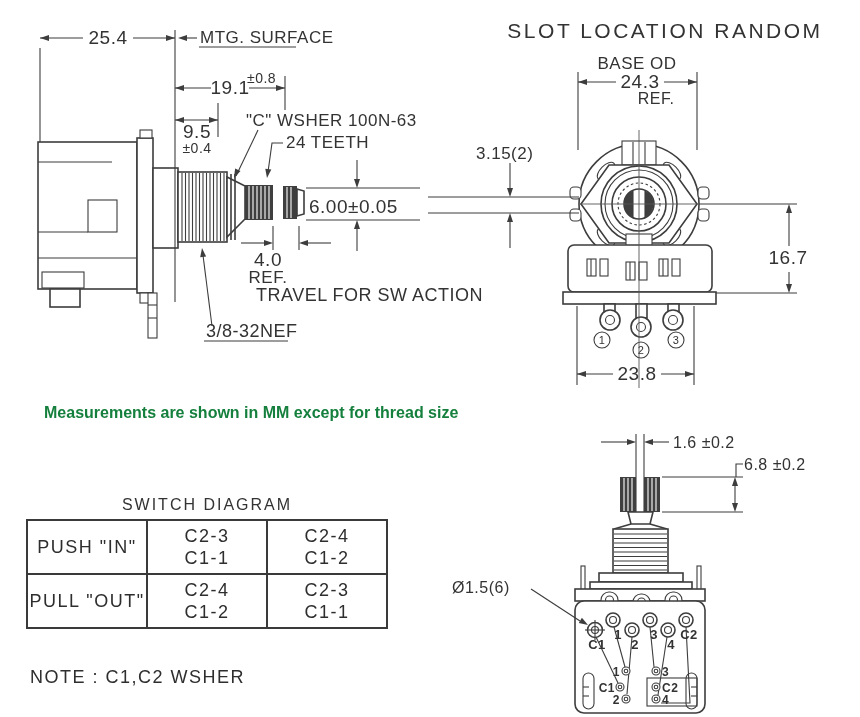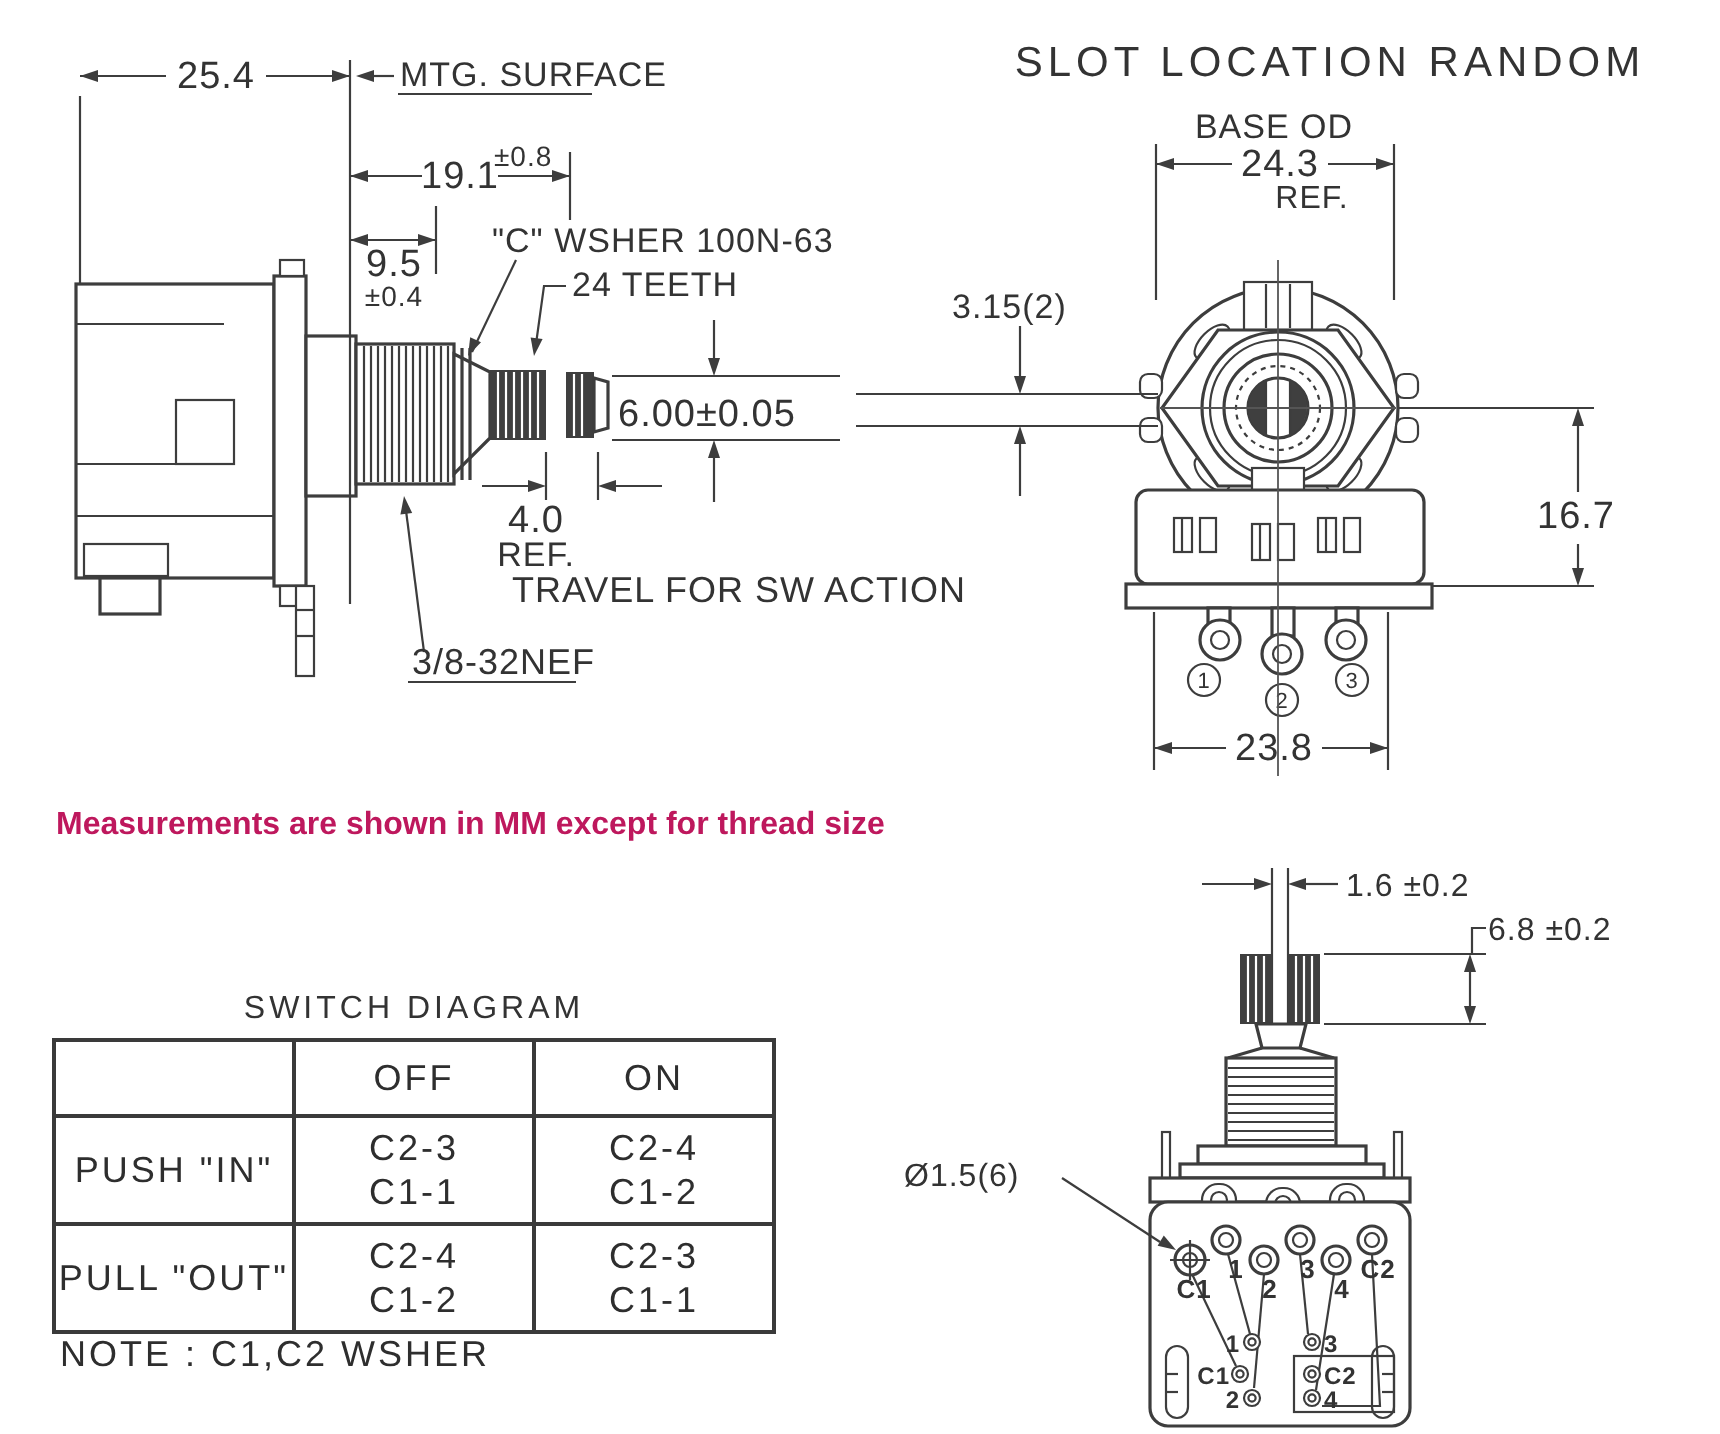--- a/index.html
+++ b/index.html
@@ -6,21 +6,21 @@
   .canvas{position:relative;width:860px;height:717px;background:#ffffff;overflow:hidden;
           font-family:"Liberation Sans",sans-serif;text-decoration:underline;}
   svg text{fill:#333;font-family:"Liberation Sans",sans-serif;letter-spacing:0.5px;}
   svg .ln{stroke:#3d3d3d;stroke-width:1.6;fill:none;}
   svg .thin{stroke:#3d3d3d;stroke-width:1.1;fill:none;}
   svg .hair{stroke:#555;stroke-width:0.9;fill:none;}
   svg .arr{fill:#3d3d3d;stroke:none;}
   svg .wfill{fill:#ffffff;}
   svg .dark{fill:#3f3f3f;}
   svg .wline{stroke:#ffffff;stroke-width:1.1;}
-  .bold-note{position:absolute;left:28px;top:404px;font-size:16px;font-weight:bold;color:#be185d;}
+  .bold-note{position:absolute;left:44px;top:404px;font-size:16px;font-weight:bold;color:#15803d;}
   .switch-block{position:absolute;left:26px;top:496px;width:362px;}
   .switch-title{text-align:center;font-size:16px;letter-spacing:2px;color:#333;margin-bottom:5px;}
   table.sw{border-collapse:collapse;table-layout:fixed;width:362px;color:#2e2e2e;}
   table.sw td{border:2px solid #3a3a3a;text-align:center;font-size:18px;letter-spacing:1.5px;
               vertical-align:middle;padding:0;}
   table.sw tr.hdr td{height:36px;}
   table.sw tr.row td{height:52px;line-height:1.25;}
   .note-line{position:absolute;left:30px;top:667px;font-size:18px;letter-spacing:1.5px;color:#2e2e2e;}
 </style>
 </head>
@@ -424,25 +424,20 @@
 </svg>
 
 
 <div class="bold-note">Measurements are shown in MM except for thread size</div>
 
 
 <div class="switch-block">
   <div class="switch-title">SWITCH DIAGRAM</div>
   <table class="sw">
     <tbody>
-          <tr class="hdr">
-      <td></td>
-      <td>OFF</td>
-      <td>ON</td>
-    </tr>
     <tr class="row">
       <td>PUSH "IN"</td>
       <td>
         <div>C2-3</div>
         <div>C1-1</div>
       </td>
       <td>
         <div>C2-4</div>
         <div>C1-2</div>
       </td>

